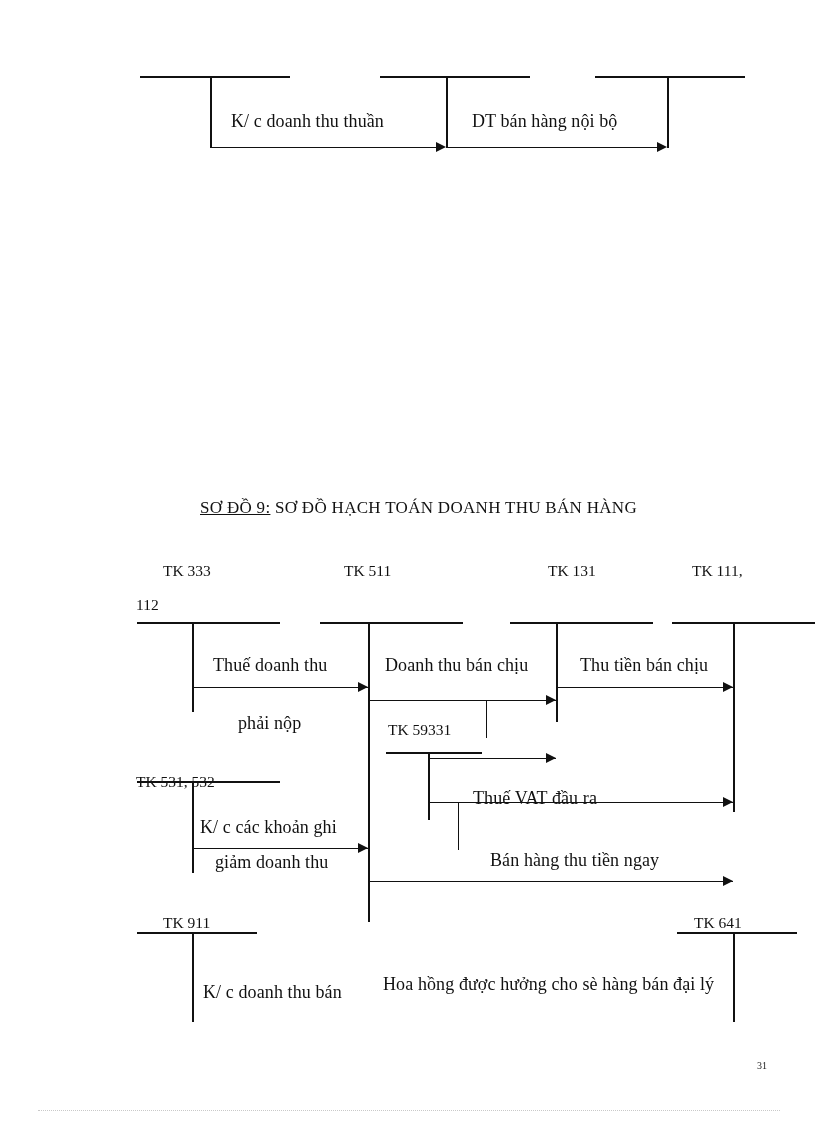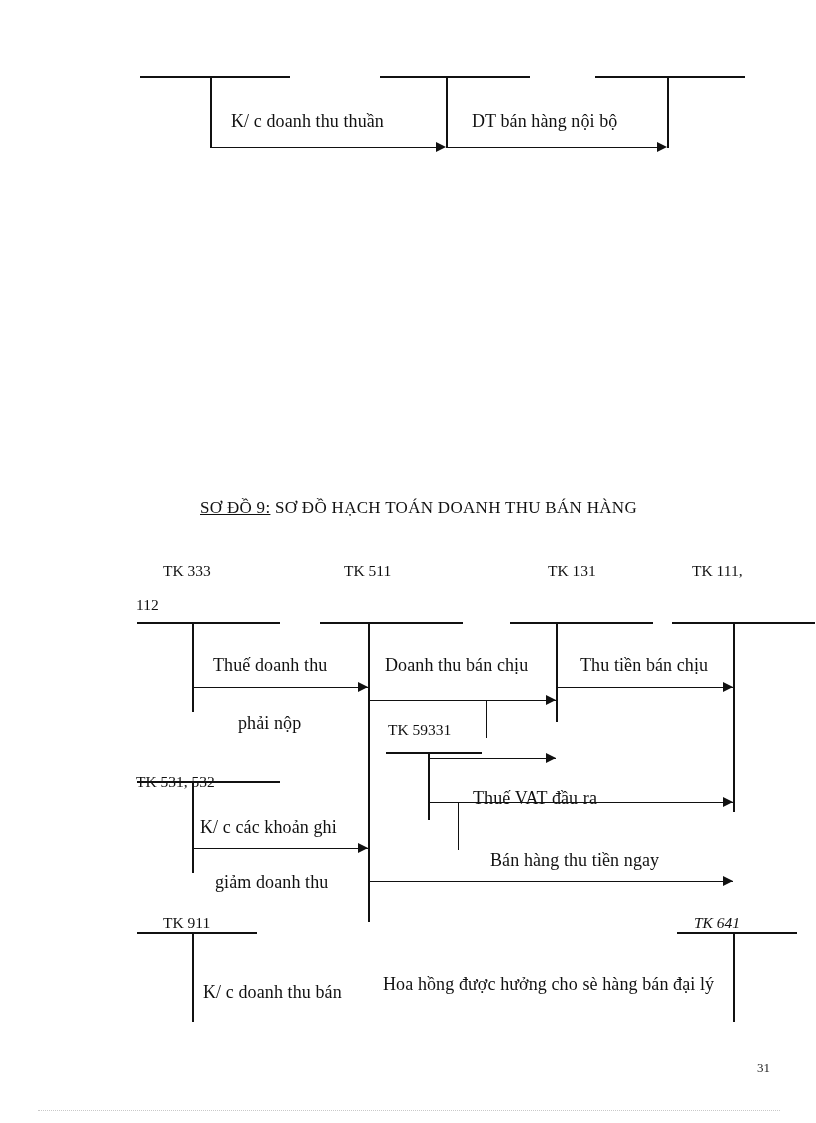--- a/index.html
+++ b/index.html
@@ -66,21 +66,21 @@
     white-space: nowrap;
     font-weight: normal;
     font-size: 17px;
     letter-spacing: 0.3px;
   }
   .title .u {
     text-decoration: underline;
   }
   .pagenum {
     position: absolute;
-    font-size: 13px;
+    font-size: 10px;
     color: #222;
   }
   .footrule {
     position: absolute;
     left: 38px;
     width: 742px;
     height: 0;
     border-top: 1px dotted #c9c9c9;
   }
 </style>
@@ -161,31 +161,31 @@
 
     <div class="thin-v" style="left:458px; top:802px; height:48px;"></div>
 
     <div class="acct" style="left:136px; top:774px;">TK 531, 532</div>
     <div class="hline" style="left:137px; top:781px; width:143px;"></div>
     <div class="vline" style="left:192px; top:781px; height:92px;"></div>
 
     <div class="lbl" style="left:200px; top:818px;">K/ c các khoản ghi</div>
     <div class="thin-h" style="left:192px; top:848px; width:176px;"></div>
     <div class="arrowhead" style="left:358px; top:843px;"></div>
-    <div class="lbl" style="left:215px; top:853px;margin-top:20px;">giảm doanh thu</div>
+    <div class="lbl" style="left:215px; top:853px;">giảm doanh thu</div>
 
     <div class="lbl" style="left:490px; top:851px;">Bán hàng thu tiền ngay</div>
     <div class="thin-h" style="left:368px; top:881px; width:365px;"></div>
     <div class="arrowhead" style="left:723px; top:876px;"></div>
 
     <div class="acct" style="left:163px; top:915px;">TK 911</div>
     <div class="hline" style="left:137px; top:932px; width:120px;"></div>
     <div class="vline" style="left:192px; top:932px; height:90px;"></div>
 
-    <div class="acct" style="left:694px; top:915px;font-style:italic;">TK 641</div>
+    <div class="acct" style="left:694px; top:915px;">TK 641</div>
     <div class="hline" style="left:677px; top:932px; width:120px;"></div>
     <div class="vline" style="left:733px; top:932px; height:90px;"></div>
 
     <div class="lbl" style="left:203px; top:983px;">K/ c doanh thu bán</div>
 
     <div class="lbl" style="left:383px; top:975px;">Hoa hồng được hưởng cho sè hàng bán đại lý</div>
   </div>
 
   <div class="pagenum" style="left:757px; top:1060px;">31</div>
   <div class="footrule" style="top:1110px;"></div>

